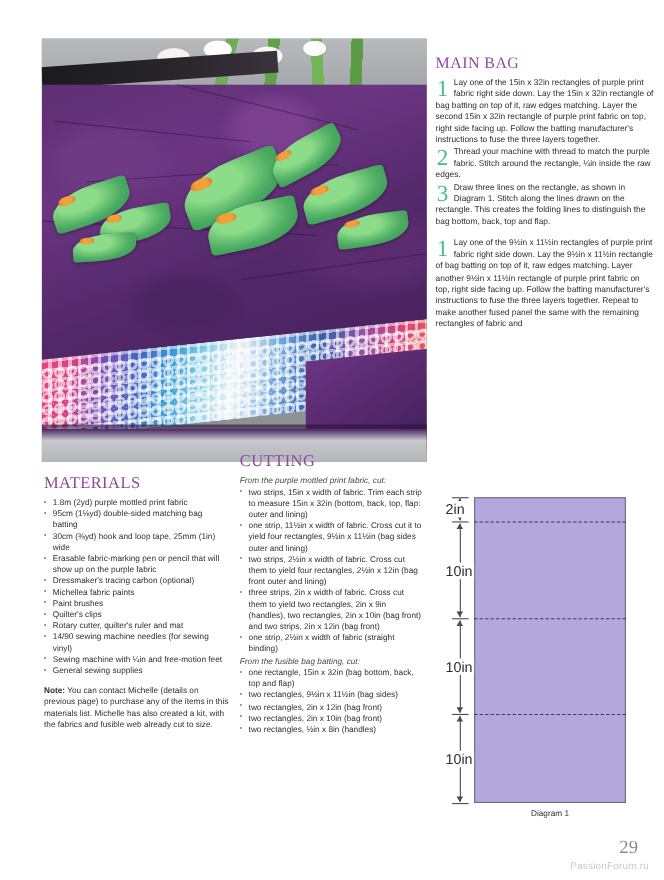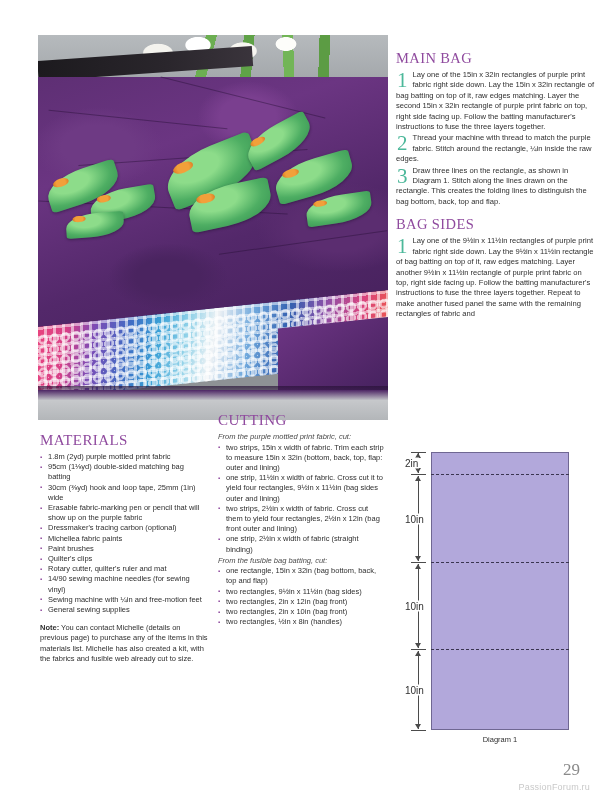--- a/index.html
+++ b/index.html
@@ -159,21 +159,21 @@
     background:#4b4b4b;
   }
   .dim::before, .dim::after{
     content:""; position:absolute; left:-3px; width:0; height:0;
     border-left:3.5px solid transparent; border-right:3.5px solid transparent;
   }
   .dim::before{ top:0; border-bottom:5px solid #4b4b4b; }
   .dim::after{ bottom:0; border-top:5px solid #4b4b4b; }
   .tick { position:absolute; left:15px; width:15px; height:1px; background:#4b4b4b; }
   .dim-label {
-    position:absolute; font-size:10px; color:#2f2f2f; background:#fff;
+    position:absolute; font-size:13px; color:#2f2f2f; background:#fff;
     padding:0 1px; left:8px; transform:translateY(-50%);
   }
   .dg-caption {
     position:absolute; left:35px; width:138px; top:293px;
     text-align:center; font-size:7.5px; color:#2f2f2f;
   }
 
   
   .page-num {
     position:absolute; right:24px; top:760px;
@@ -232,21 +232,20 @@
       <div class="step-txt">Thread your machine with thread to match the purple fabric. Stitch around the rectangle, ¼in inside the raw edges.</div>
     </div>
 
     <div class="step">
       <span class="step-num">3</span>
       <div class="step-txt">Draw three lines on the rectangle, as shown in Diagram 1. Stitch along the lines drawn on the rectangle. This creates the folding lines to distinguish the bag bottom, back, top and flap.</div>
     </div>
 
     <div class="sec-gap"></div>
 
-    <div class="h-serif">BAG SIDES</div>
 
     <div class="step">
       <span class="step-num">1</span>
       <div class="step-txt">Lay one of the 9½in x 11½in rectangles of purple print fabric right side down. Lay the 9½in x 11½in rectangle of bag batting on top of it, raw edges matching. Layer another 9½in x 11½in rectangle of purple print fabric on top, right side facing up. Follow the batting manufacturer's instructions to fuse the three layers together. Repeat to make another fused panel the same with the remaining rectangles of fabric and</div>
     </div>
   </div>
 
   <div class="col" id="materials">
     <div class="h-serif">MATERIALS</div>
     <ul class="list">
@@ -267,20 +266,21 @@
   </div>
 
   <div class="col" id="cutting">
     <div class="h-serif">CUTTING</div>
 
     <div class="subhead">From the purple mottled print fabric, cut:</div>
     <ul class="list">
       <li>two strips, 15in x width of fabric. Trim each strip to measure 15in x 32in (bottom, back, top, flap: outer and lining)</li>
       <li>one strip, 11½in x width of fabric. Cross cut it to yield four rectangles, 9½in x 11½in (bag sides outer and lining)</li>
       <li>two strips, 2½in x width of fabric. Cross cut them to yield four rectangles, 2½in x 12in (bag front outer and lining)</li>
+      <li>three strips, 2in x width of fabric. Cross cut them to yield two rectangles, 2in x 9in (handles), two rectangles, 2in x 10in (bag front) and two strips, 2in x 12in (bag front)</li>
       <li>one strip, 2½in x width of fabric (straight binding)</li>
     </ul>
 
     <div class="subhead">From the fusible bag batting, cut:</div>
     <ul class="list">
       <li>one rectangle, 15in x 32in (bag bottom, back, top and flap)</li>
       <li>two rectangles, 9½in x 11½in (bag sides)</li>
       <li>two rectangles, 2in x 12in (bag front)</li>
       <li>two rectangles, 2in x 10in (bag front)</li>
       <li>two rectangles, ½in x 8in (handles)</li>

